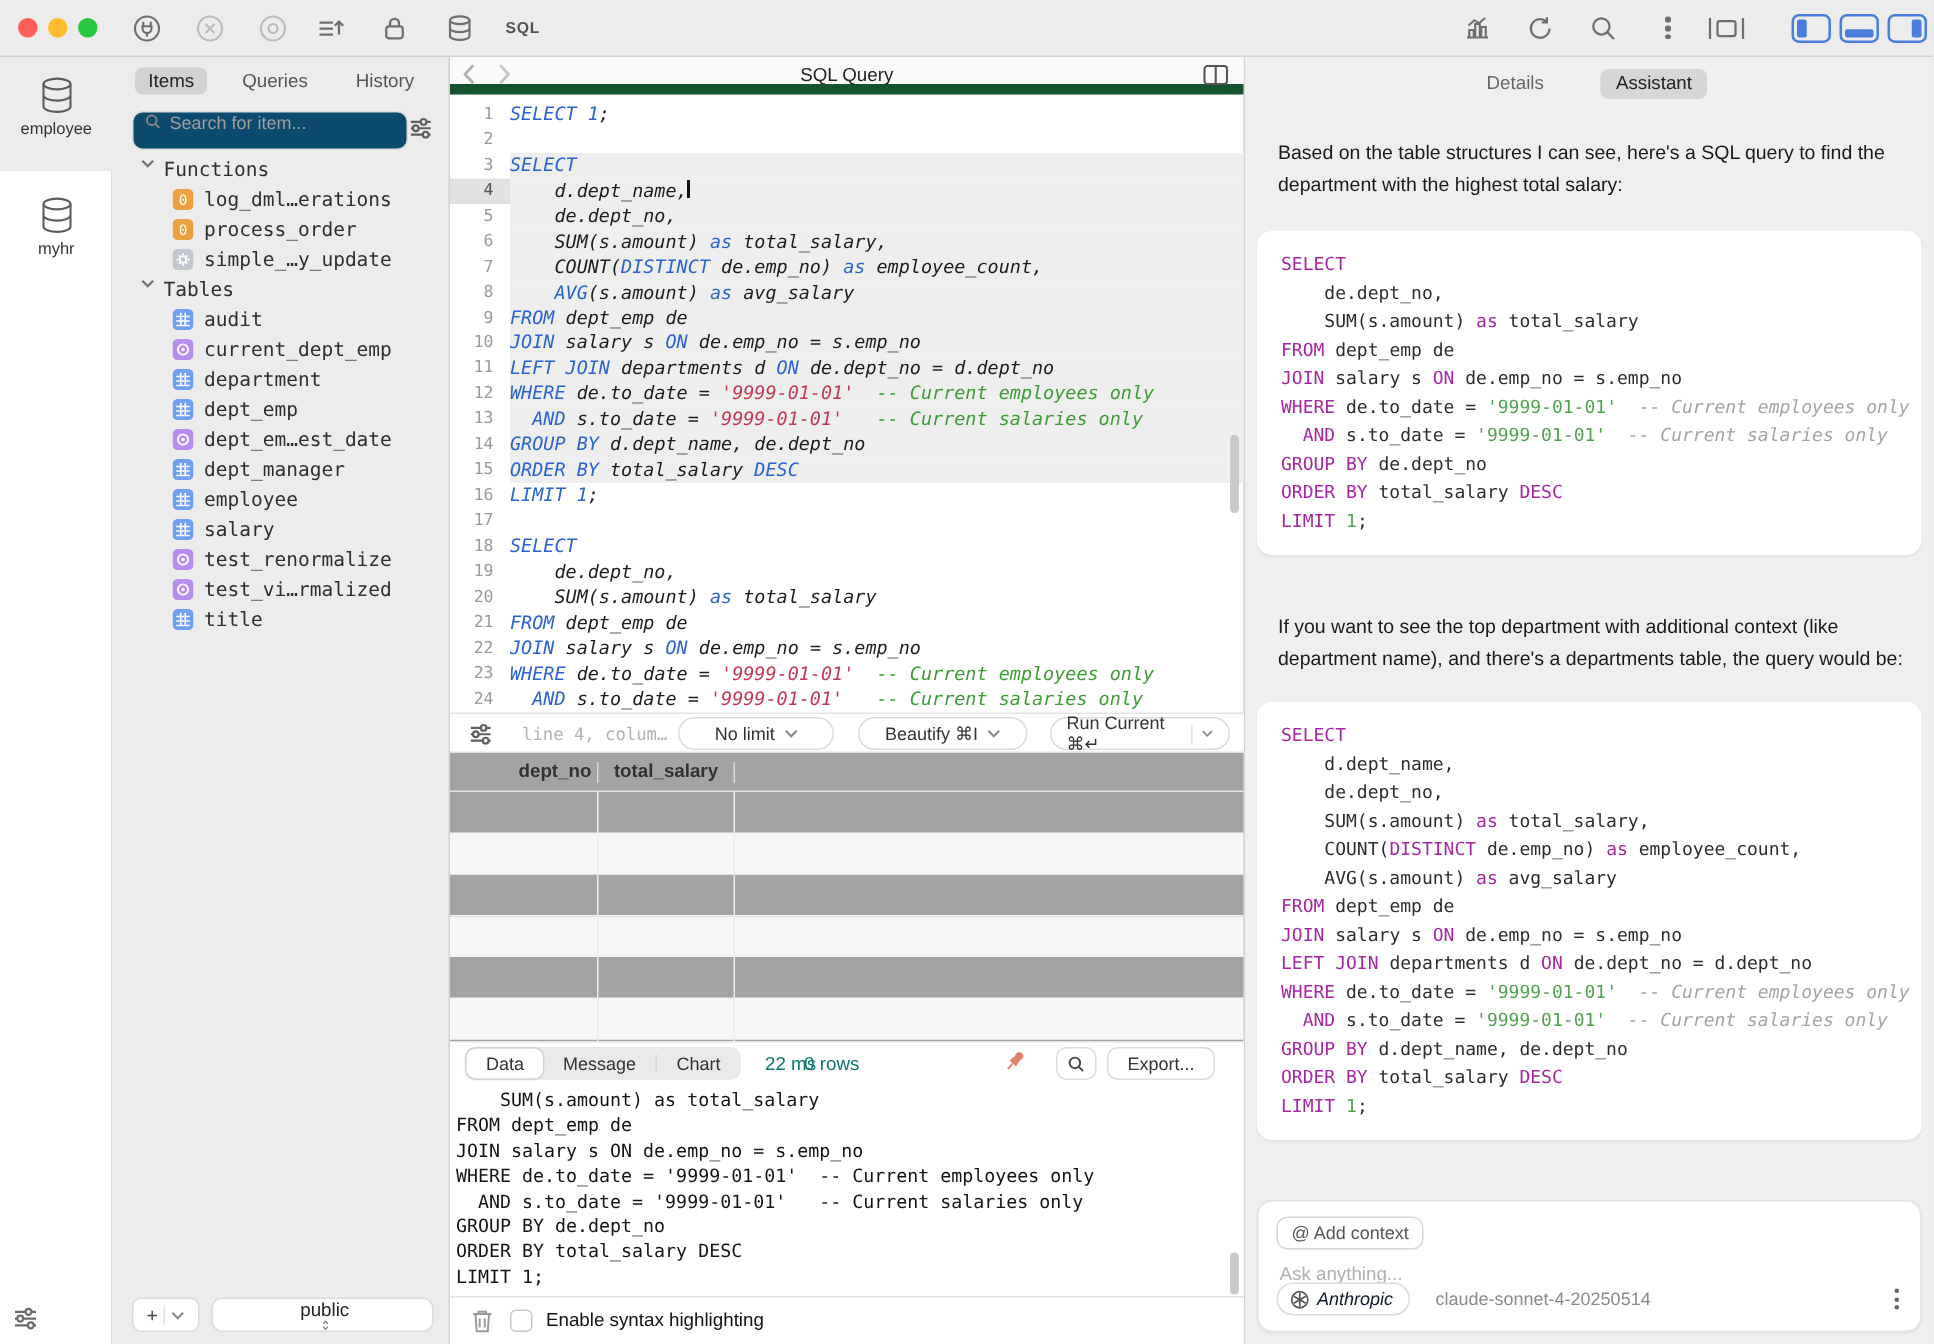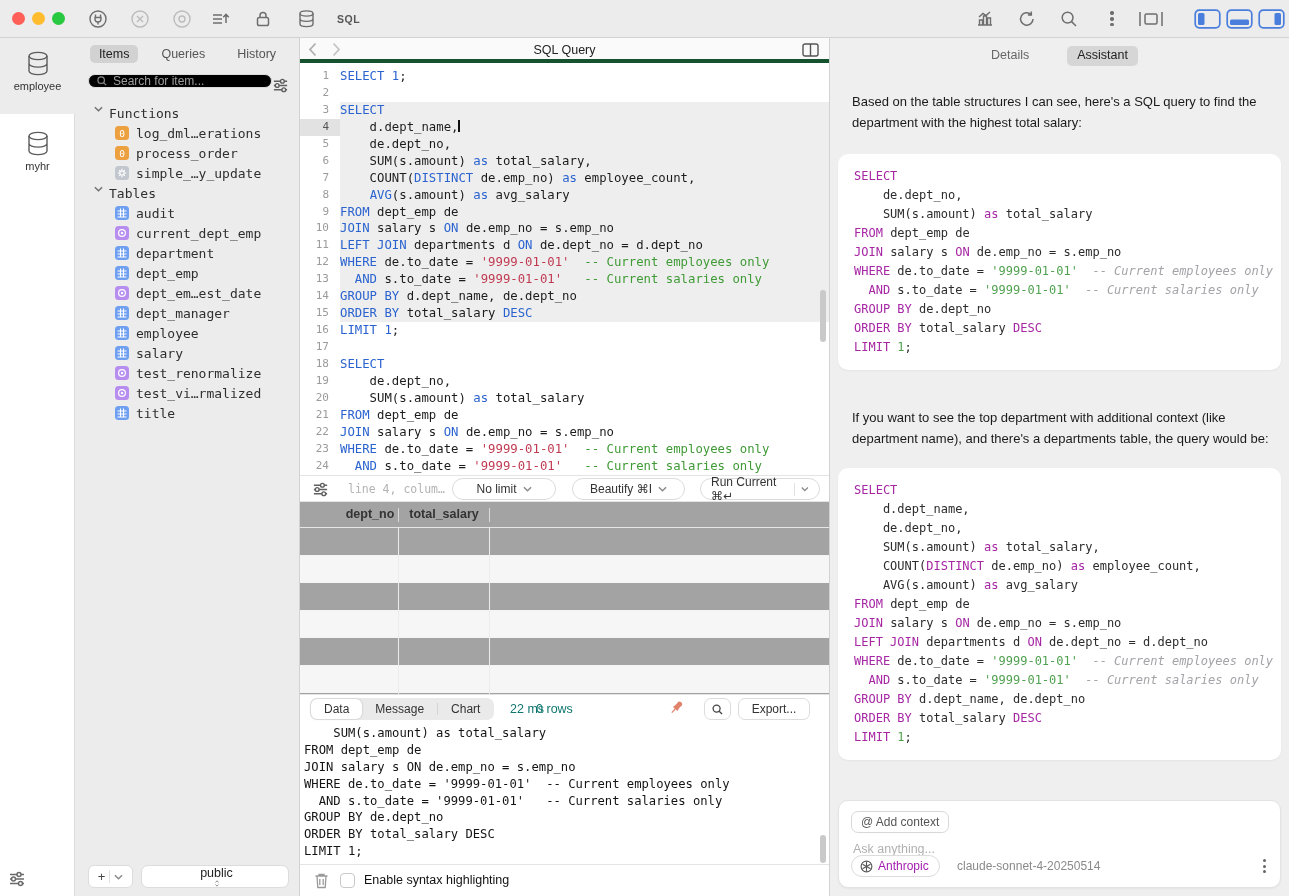--- a/index.html
+++ b/index.html
@@ -23,47 +23,47 @@
   .conn{position:absolute;left:0;width:75px;text-align:center;color:#444;}
   .conn .db{color:#5c5c5c;}
   .conn .nm{display:block;font-size:11px;color:#333;margin-top:2px;}
   .strip-filter{position:absolute;left:8px;bottom:8px;color:#6b6b6b;}
 
   
   .sidebar{position:absolute;left:75px;top:38px;width:225px;height:858px;background:#ececec;border-right:1px solid #d2d2d2;}
   .side-tabs{position:absolute;left:0;top:7px;width:225px;display:flex;justify-content:center;gap:14px;}
   .side-tab{font-size:12.5px;color:#555;padding:2px 9px;border-radius:5px;}
   .side-tab.on{background:#d2d2d2;color:#222;}
-  .srch{position:absolute;left:13px;top:36px;width:184px;height:14px;background:#000000;border:1px solid #dcdcdc;border-radius:7px;display:flex;align-items:center;padding:0 7px;gap:5px;}
+  .srch{position:absolute;left:13px;top:36px;width:184px;height:26px;background:#0c4a6e;border:1px solid #dcdcdc;border-radius:7px;display:flex;align-items:flex-start;padding:0 7px;gap:5px;}
   .srch .ph{font-size:12px;color:#9e9e9e;}
   .side-filter{position:absolute;right:10px;top:39px;color:#5f5f5f;}
   .tree{position:absolute;left:0;top:68px;width:225px;}
   .trow{height:20px;display:flex;align-items:flex-start;font-size:13px;color:#2f2f2f;}
   .trow.hdr{padding-left:19px;gap:6px;}
   .trow.itm{padding-left:40px;gap:7px;}
   .chev{color:#6f6f6f;}
   .tico{width:14px;height:14px;border-radius:3.5px;flex:0 0 14px;display:flex;align-items:center;justify-content:center;}
   .side-foot{position:absolute;left:0;bottom:7px;width:225px;height:24px;}
   .addbtn{position:absolute;left:13px;top:0;width:45px;height:23px;background:#fff;border:1px solid #dcdcdc;border-radius:6px;display:flex;align-items:center;justify-content:center;font-size:13px;color:#444;gap:4px;}
   .addbtn .sep{width:1px;height:13px;background:#e2e2e2;}
   .schema{position:absolute;left:66px;top:0;width:148px;height:23px;background:#fff;border:1px solid #dcdcdc;border-radius:7px;display:flex;align-items:center;padding:0 8px 0 11px;font-size:12.5px;color:#222;flex-direction:column;}
   .schema .sp{flex:1;}
 
   
   .main{position:absolute;left:300px;top:38px;width:530px;height:858px;background:#fff;border-right:1px solid #d2d2d2;}
-  .etabbar{position:absolute;left:0;top:0;width:100%;height:25px;background:#fafafa;border-bottom:4px solid #14532d;}
+  .etabbar{position:absolute;left:0;top:0;width:100%;height:25px;background:#fafafa;border-bottom:7px solid #14532d;}
   .etitle{position:absolute;left:0;top:0;width:100%;text-align:center;line-height:24px;font-size:12.5px;color:#222;}
   .nav-ch{position:absolute;top:4px;color:#b9b9b9;font-size:15px;}
   .split-ico{position:absolute;right:10px;top:5px;color:#555;}
 
   .editor{position:absolute;left:0;top:25px;width:100%;height:412px;padding-top:5px;overflow:hidden;font-size:12.3px;}
   .eline{display:flex;height:16.95px;line-height:16.95px;white-space:pre;}
   .eline .gut{flex:0 0 40px;text-align:right;padding-right:11px;color:#9b9b9b;font-size:11px;}
   .eline.cur .gut{background:#e2e2e2;color:#555;}
-  .eline .cd{flex:1;}
+  .eline .cd{flex:1;font-style:italic;}
   .eline.hl .cd{background:#eeeeee;}
   .ed .k{color:#2a63cf;} .ed .n{color:#2a63cf;} .ed .s{color:#c03a52;} .ed .c{color:#3f9b35;} .ed .p{color:#1c1c1e;}
   .caret{display:inline-block;width:1.5px;height:12px;background:#111;vertical-align:-1.5px;}
   .escroll{position:absolute;right:3px;top:252px;width:6px;height:52px;border-radius:3px;background:#c9c9c9;}
 
   .statusbar{position:absolute;left:0;top:437px;width:100%;height:27px;background:#fff;border-top:1px solid #e4e4e4;border-bottom:1px solid #e4e4e4;}
   .sb-filter{position:absolute;left:12px;top:5px;color:#5f5f5f;}
   .sb-pos{position:absolute;left:48px;top:6px;font-size:11.5px;color:#b3b3b3;}
   .pill{position:absolute;top:2px;height:22px;background:#fff;border:1px solid #dcdcdc;border-radius:11px;display:flex;align-items:center;justify-content:center;font-size:12px;color:#333;gap:6px;padding:0 10px;}
   .pill .dv{width:1px;height:13px;background:#e2e2e2;}
@@ -106,21 +106,21 @@
   .banner{margin:12px 8px 0;height:27px;background:#dbe6f6;border-radius:6px;line-height:27px;padding-left:13px;font-size:12.5px;color:#1e1e1e;}
   .rpara{margin:25px 22px 0;width:418px;font-size:13px;line-height:21px;color:#1a1a1a;}
   .rpara.p2{margin-top:37px;}
   .codecard{margin:21px 8px 0;width:443px;background:#fff;border-radius:10px;padding:13px 16px;box-shadow:0 1px 2px rgba(0,0,0,.05);}
   .codecard.c2{margin-top:19px;}
   .ac .cl{height:19px;line-height:19px;white-space:pre;font-size:12px;}
   .ac .k{color:#a626a4;} .ac .n{color:#50a14f;} .ac .s{color:#50a14f;} .ac .c{color:#a3a3a8;font-style:italic;} .ac .p{color:#2c2c2e;}
   .composer{position:absolute;left:8px;bottom:8px;width:443px;height:88px;background:#fff;border:1px solid #e3e3e3;border-radius:10px;box-shadow:0 1px 2px rgba(0,0,0,.05);}
   .ctx-chip{position:absolute;left:12px;top:10px;border:1px solid #d8d8d8;border-radius:7px;padding:3px 9px;font-size:12px;color:#555;}
   .ask{position:absolute;left:14px;top:41px;font-size:12.5px;color:#b0b0b0;}
-  .provider{position:absolute;left:12px;bottom:10px;border:1px solid #dcdcdc;border-radius:12px;padding:3px 10px 3px 8px;font-size:12px;color:#a21caf;display:flex;align-items:center;gap:5px;}
+  .provider{position:absolute;left:12px;bottom:10px;border:1px solid #dcdcdc;border-radius:12px;padding:3px 10px 3px 8px;font-size:12px;color:#0f172a;display:flex;align-items:center;gap:5px;font-style:italic;}
   .model{position:absolute;left:118px;bottom:14px;font-size:12px;color:#8a8a8a;}
   .ckebab{position:absolute;right:14px;bottom:12px;}
   .ckebab i{display:block;width:3px;height:3px;border-radius:50%;background:#666;margin:2.2px auto;}
   svg{display:block;}
 </style>
 </head>
 <body>
 
 <div class="screen">
 

